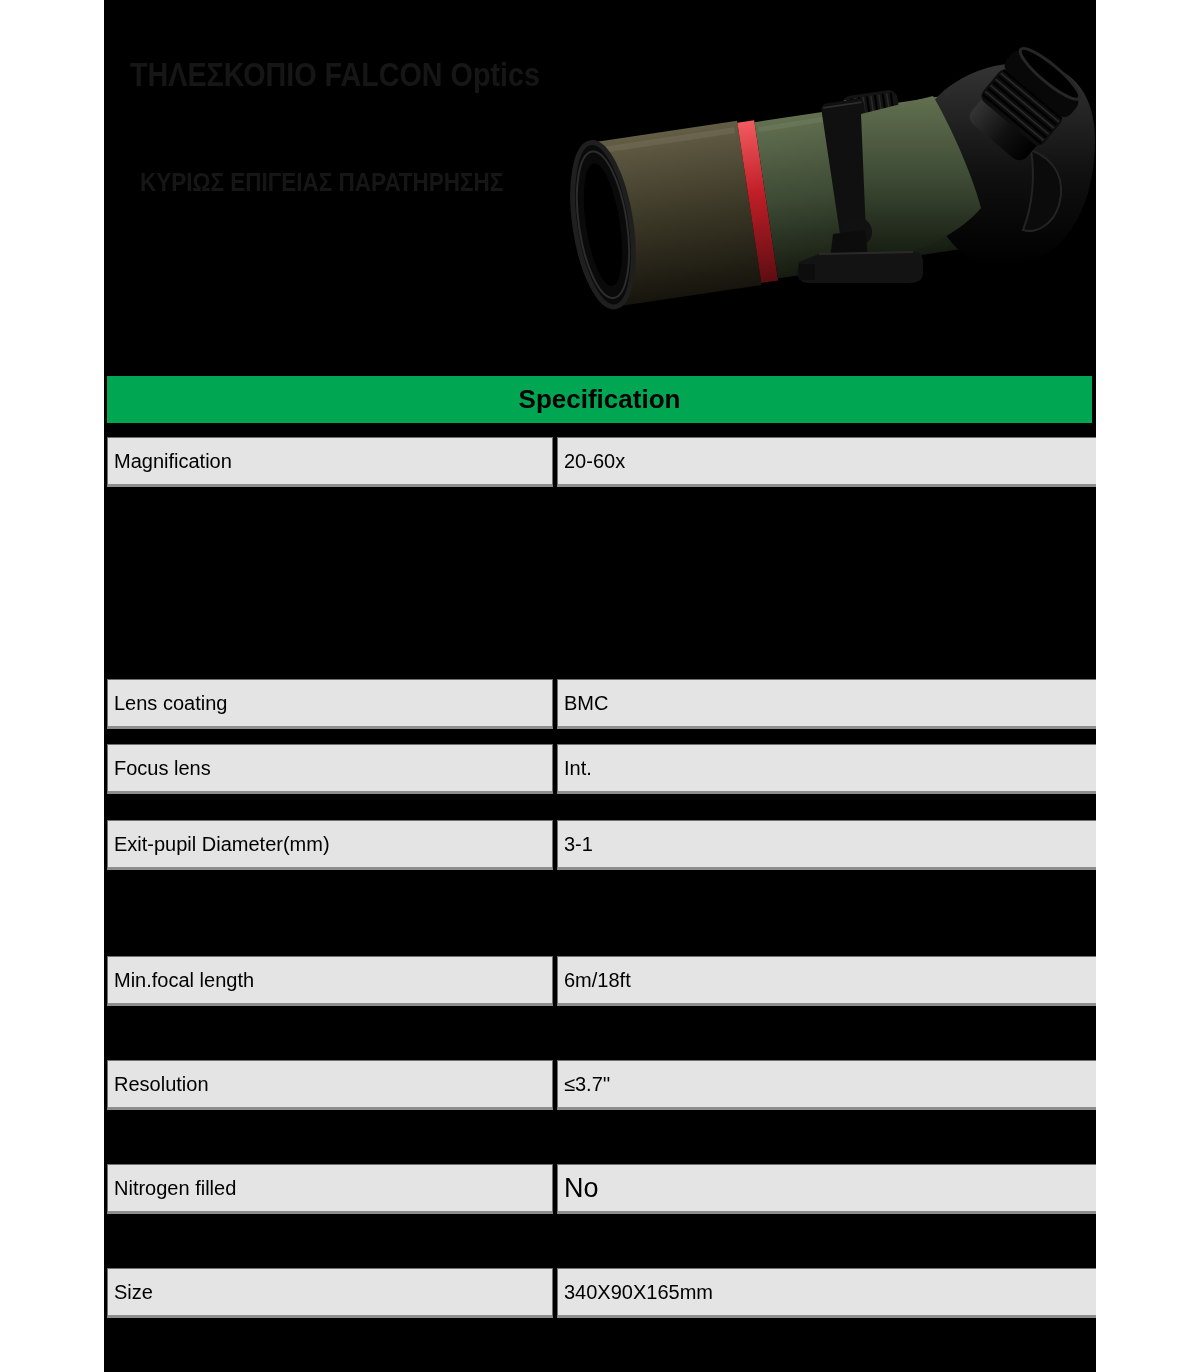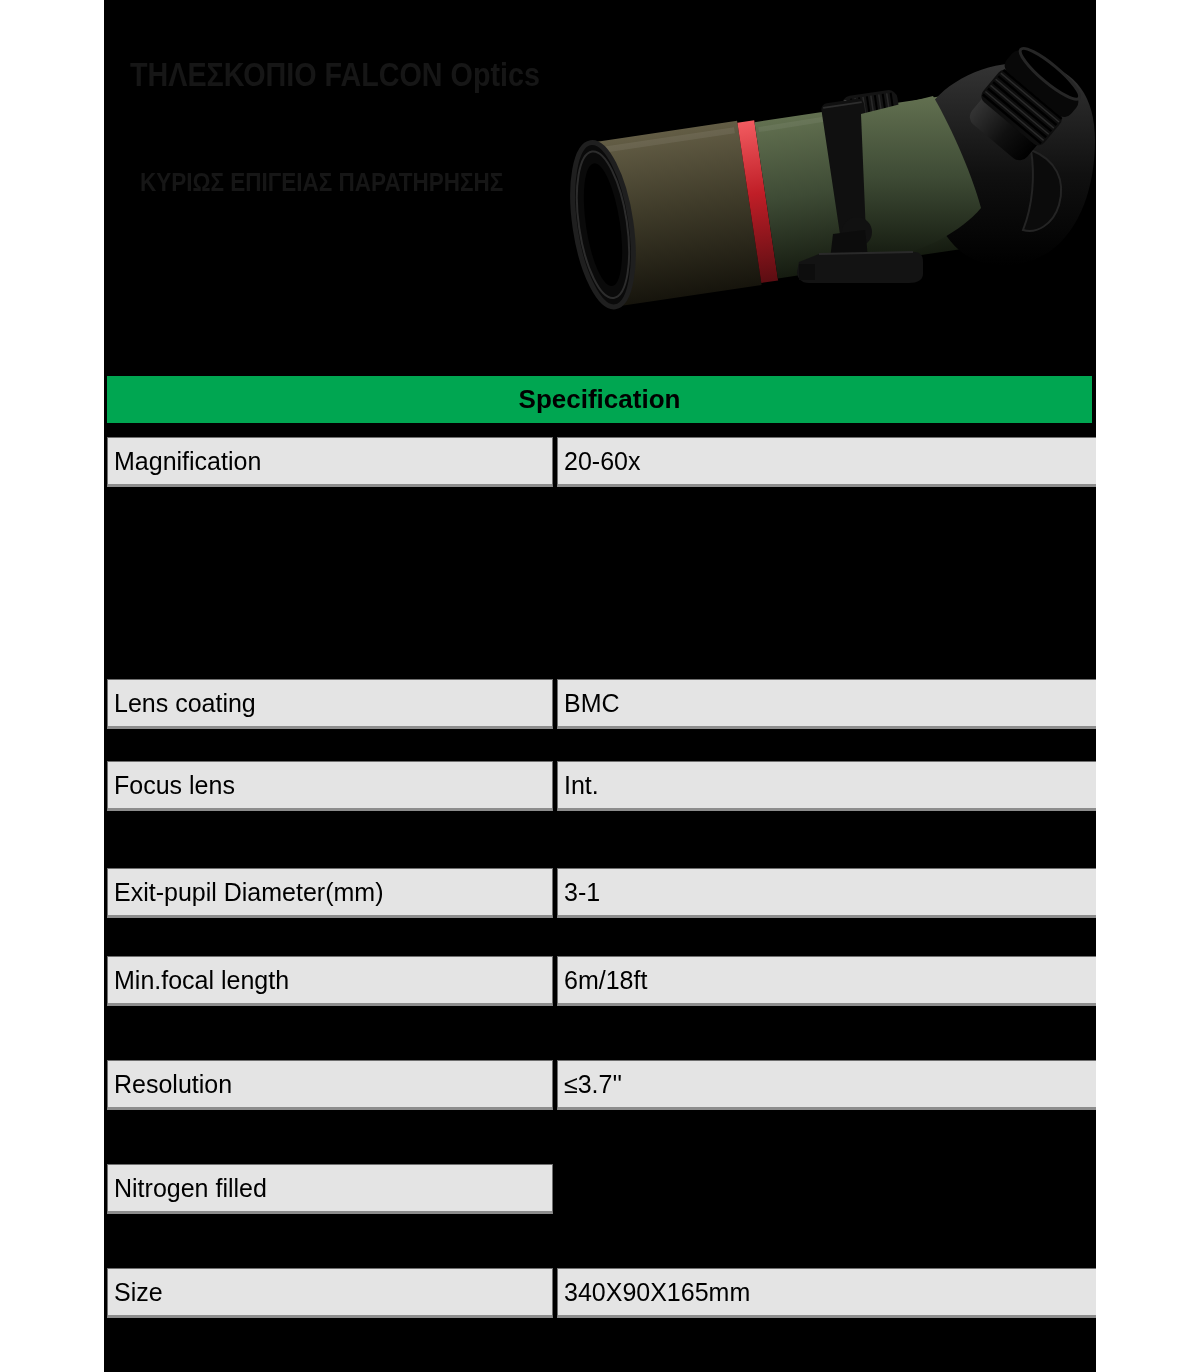--- a/index.html
+++ b/index.html
@@ -10,21 +10,21 @@
   .subtitle{position:absolute;left:36px;top:168px;color:#161616;font-weight:bold;font-size:25px;
          transform:scaleX(.9);transform-origin:left top;white-space:nowrap;}
   .scope{position:absolute;left:457px;top:20px;width:536px;height:300px;}
   .spec-bar{position:absolute;left:3px;top:335px;width:985px;height:47px;
             display:flex;align-items:center;justify-content:center;background:#00a651;margin-top:41px;}
   .spec-bar span{font-weight:bold;font-size:26px;color:#000;}
   .spec-table{position:absolute;left:0;top:0;width:992px;height:1372px;}
   .spec-row{position:absolute;left:0;width:992px;height:50px;}
   .cell{position:absolute;top:0;height:50px;background:#e4e4e4;box-sizing:border-box;
         border:1px solid #6f6f6f;border-bottom:3px solid #8d8d8d;
-        display:flex;align-items:center;padding-left:6px;font-size:25px;color:#000;}
+        display:flex;align-items:center;padding-left:6px;font-size:20px;color:#000;}
   .cell.label{left:3px;width:446px;}
   .cell.value{left:453px;width:638px;}
   .cell.value.large{font-size:27px;}
 </style>
 </head>
 <body>
 
 <div class="panel">
 
   <div class="title">ΤΗΛΕΣΚΟΠΙΟ FALCON Optics</div>
@@ -140,38 +140,39 @@
 
   <div class="spec-table">
       <div class="spec-row" style="top: 437px;">
         <div class="cell label">Magnification</div>
         <div class="cell value">20-60x</div>
       </div>
       <div class="spec-row" style="top: 679px;">
         <div class="cell label">Lens coating</div>
         <div class="cell value">BMC</div>
       </div>
-      <div class="spec-row" style="top: 761px;">
+      <div class="spec-row" style="top: 744px;">
         <div class="cell label">Focus lens</div>
         <div class="cell value">Int.</div>
       </div>
-      <div class="spec-row" style="top: 868px; border-radius: 10px;">
+      <div class="spec-row" style="top: 820px; border-radius: 10px;">
         <div class="cell label">Exit-pupil Diameter(mm)</div>
         <div class="cell value">3-1</div>
       </div>
       <div class="spec-row" style="top: 956px;">
         <div class="cell label">Min.focal length</div>
         <div class="cell value">6m/18ft</div>
       </div>
       <div class="spec-row" style="top: 1060px;">
         <div class="cell label">Resolution</div>
         <div class="cell value">≤3.7''</div>
       </div>
       <div class="spec-row" style="top: 1164px;">
         <div class="cell label">Nitrogen filled</div>
+        <div class="cell value large">No</div>
       </div>
       <div class="spec-row" style="top: 1268px; text-align: center;">
         <div class="cell label">Size</div>
         <div class="cell value">340X90X165mm</div>
       </div>
     </div>
 
 </div>
 
 </body></html>

